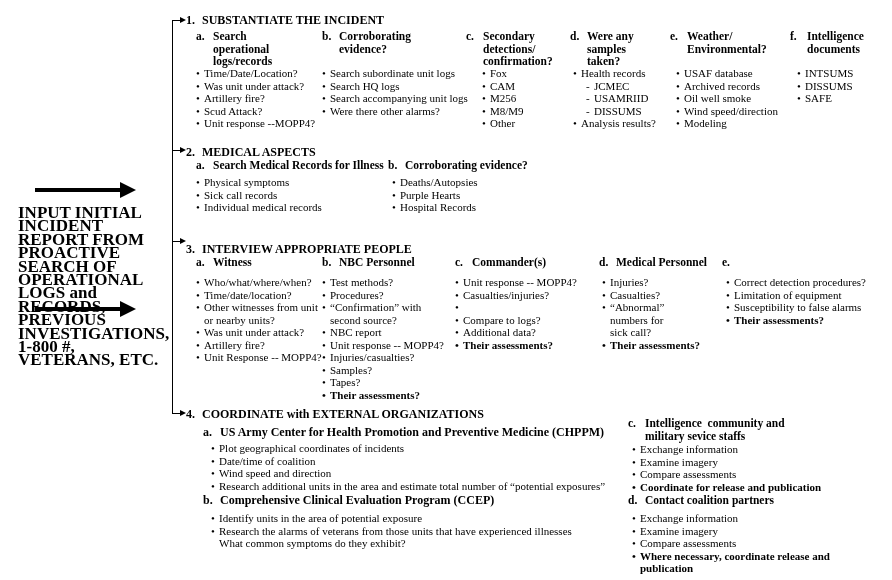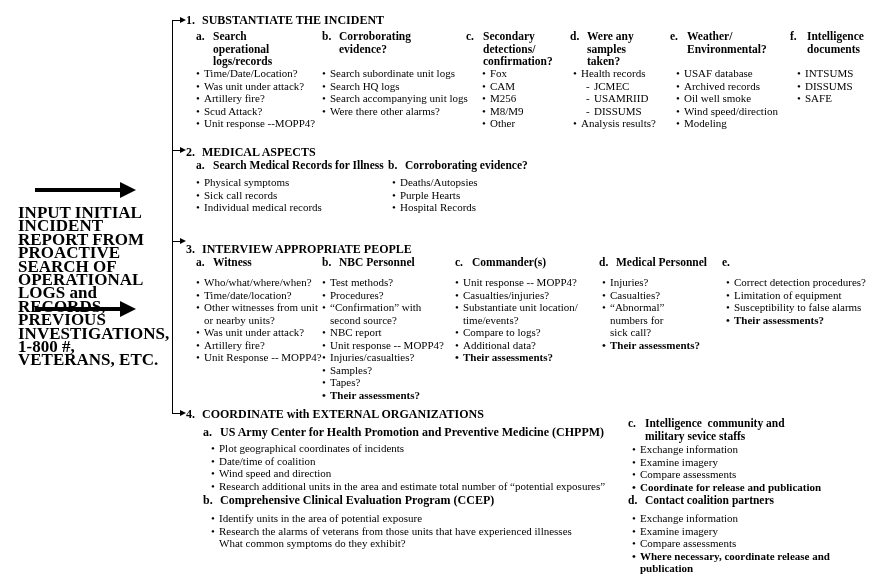--- a/index.html
+++ b/index.html
@@ -384,22 +384,20 @@
         <div class="bullet">
           <span class="marker">•</span>
           <span class="btext">Unit response -- MOPP4?</span>
         </div>
         <div class="bullet">
           <span class="marker">•</span>
           <span class="btext">Casualties/injuries?</span>
         </div>
         <div class="bullet">
           <span class="marker">•</span>
-          <span class="btext">Substantiate unit location/
-time/events?</span>
         </div>
         <div class="bullet">
           <span class="marker">•</span>
           <span class="btext">Compare to logs?</span>
         </div>
         <div class="bullet">
           <span class="marker">•</span>
           <span class="btext">Additional data?</span>
         </div>
         <div class="bullet bold">

